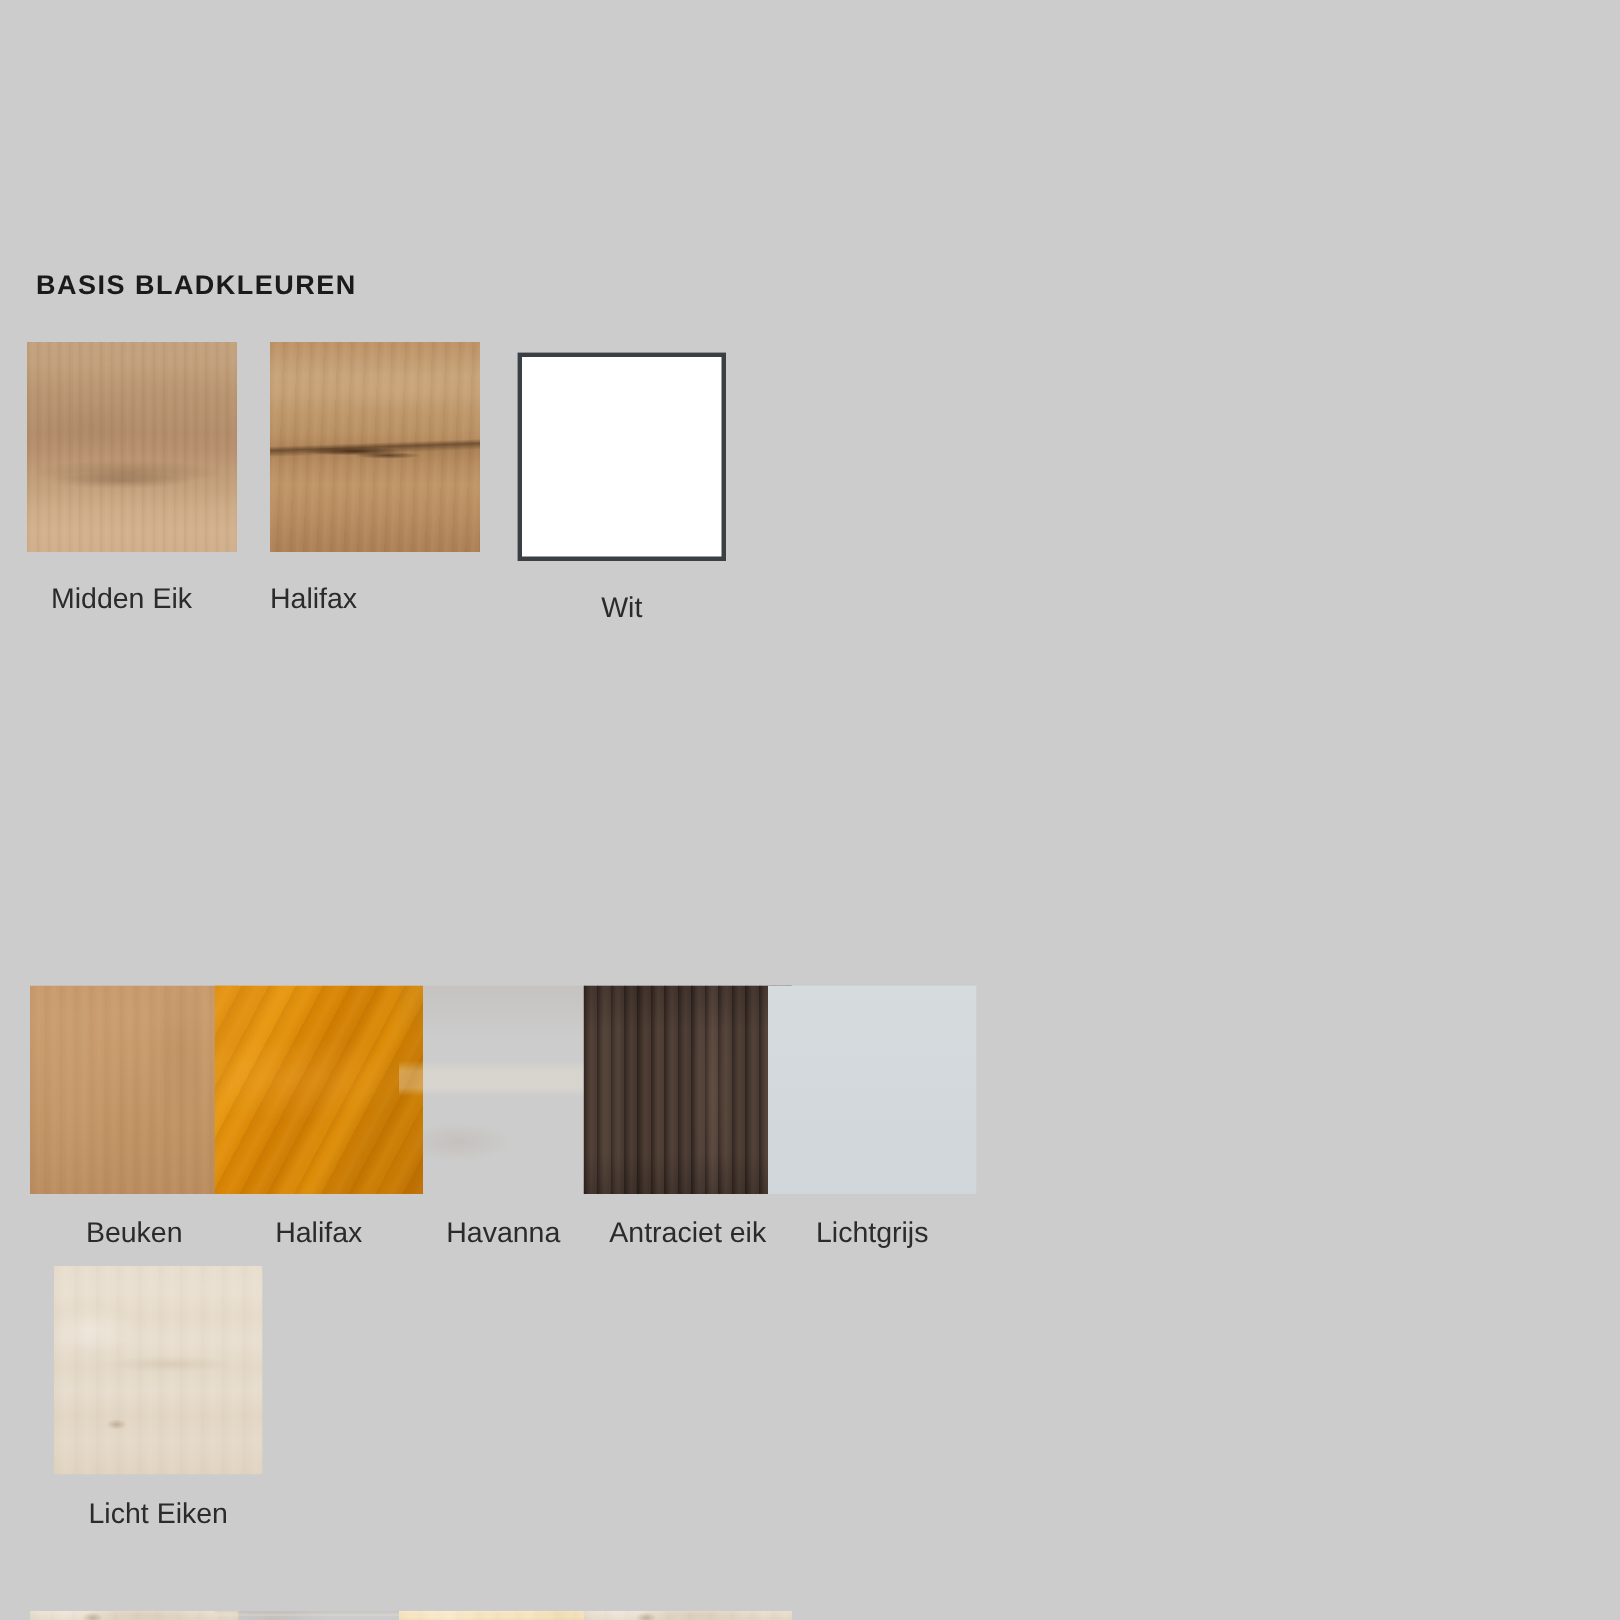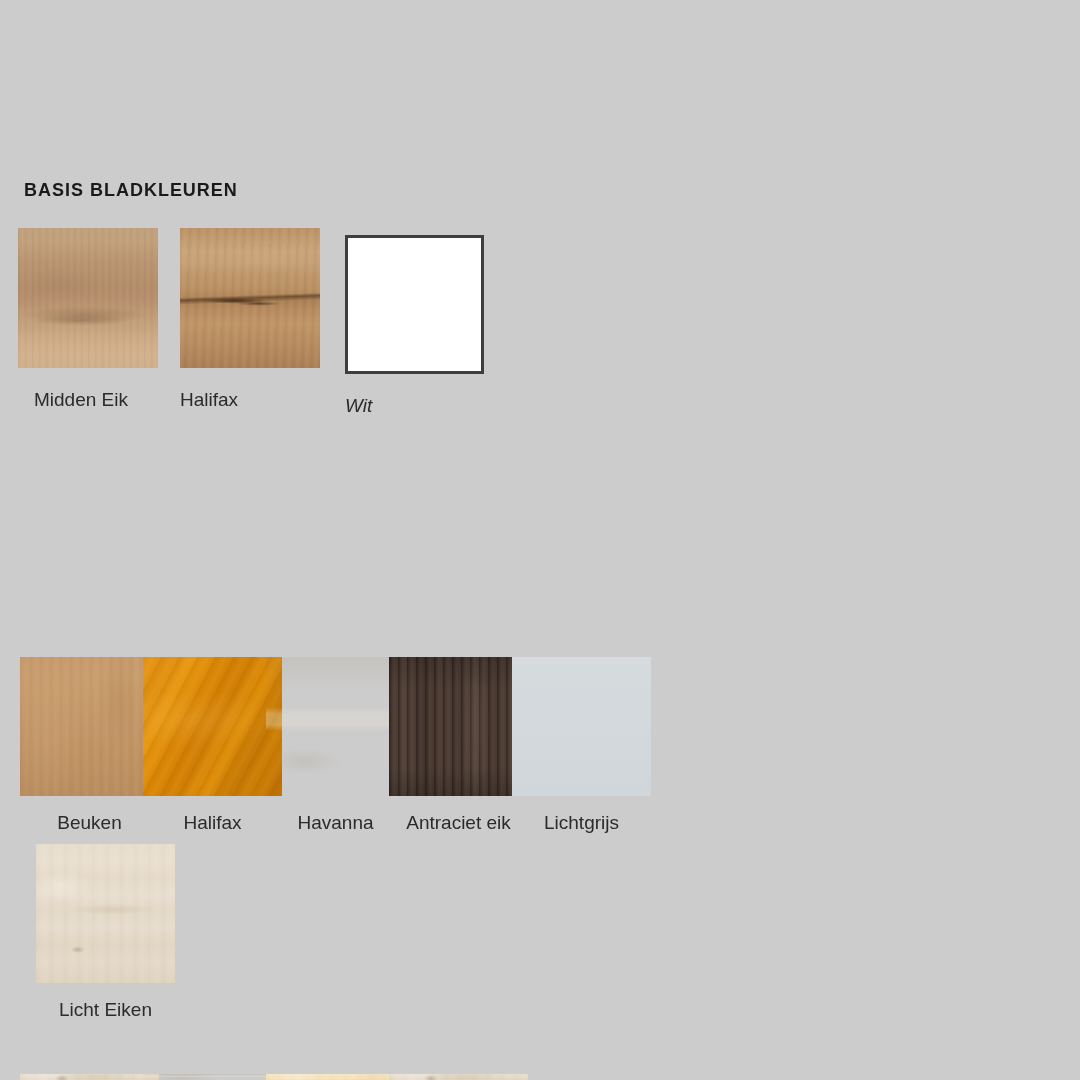--- a/index.html
+++ b/index.html
@@ -78,22 +78,21 @@
   #basis-row .cell-wit .swatch {
     width: 139px; height: 139px;
     background: #ffffff;
     border: 3px solid #3a3f44;
     margin-left: 3px;
     margin-top: 7px;
   }
   #basis-row .cell-wit .swatch-label {
     width: 139px;
     margin-left: 3px;
-    text-align: left;
-    font-style: italic;
+    text-align: center;
   }
 
   
   .overige .swatch-cell { width: 123px; }
   .overige .swatch { width: 139px; height: 139px; }
   .overige .swatch-label { margin-top: 17px; width: 139px; text-align: center; }
 
   
   .tex {
     position: absolute;

